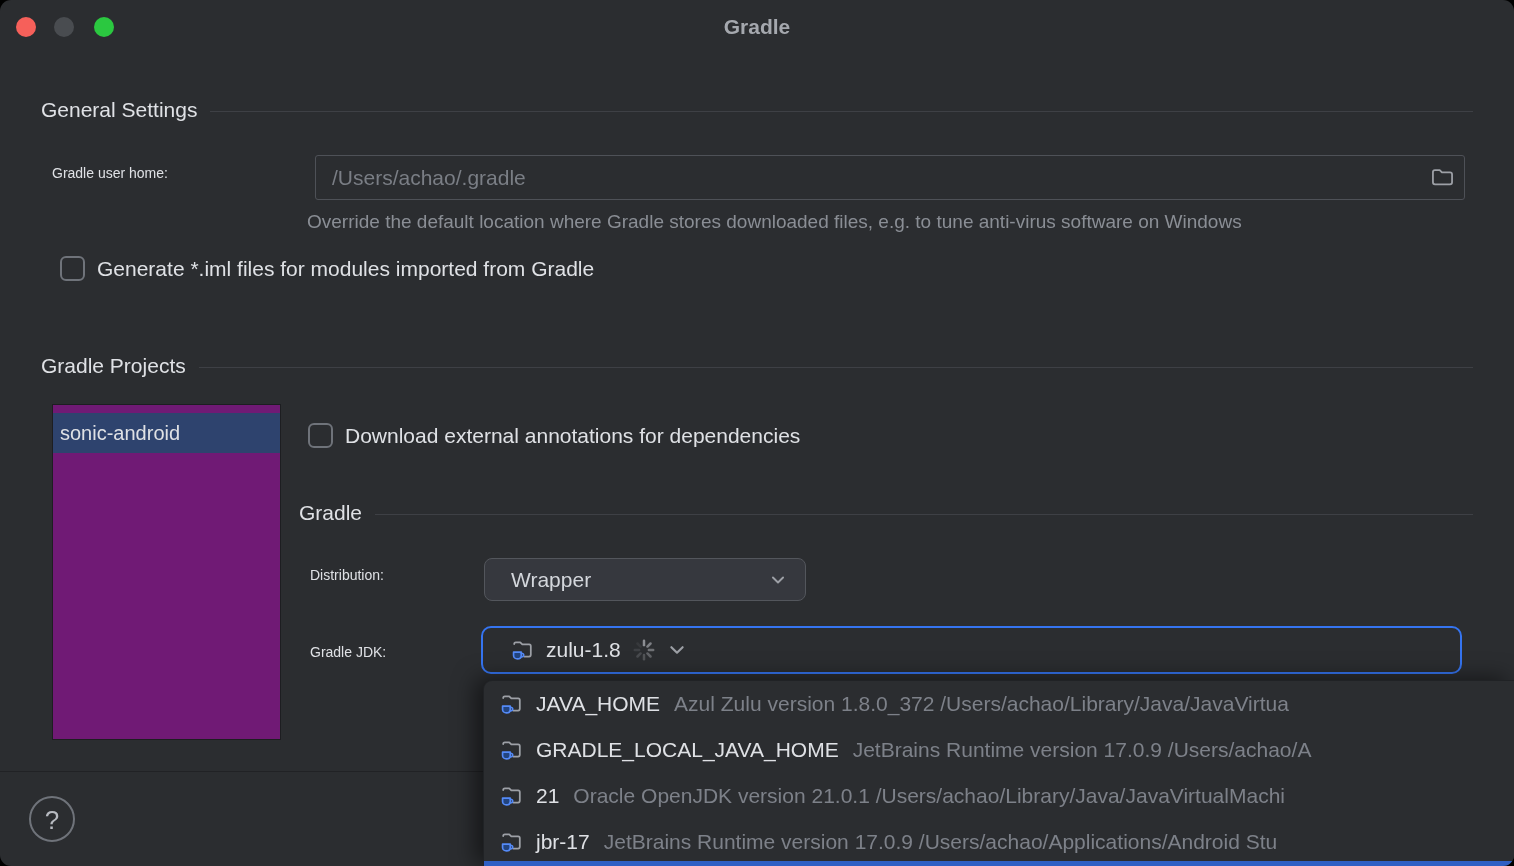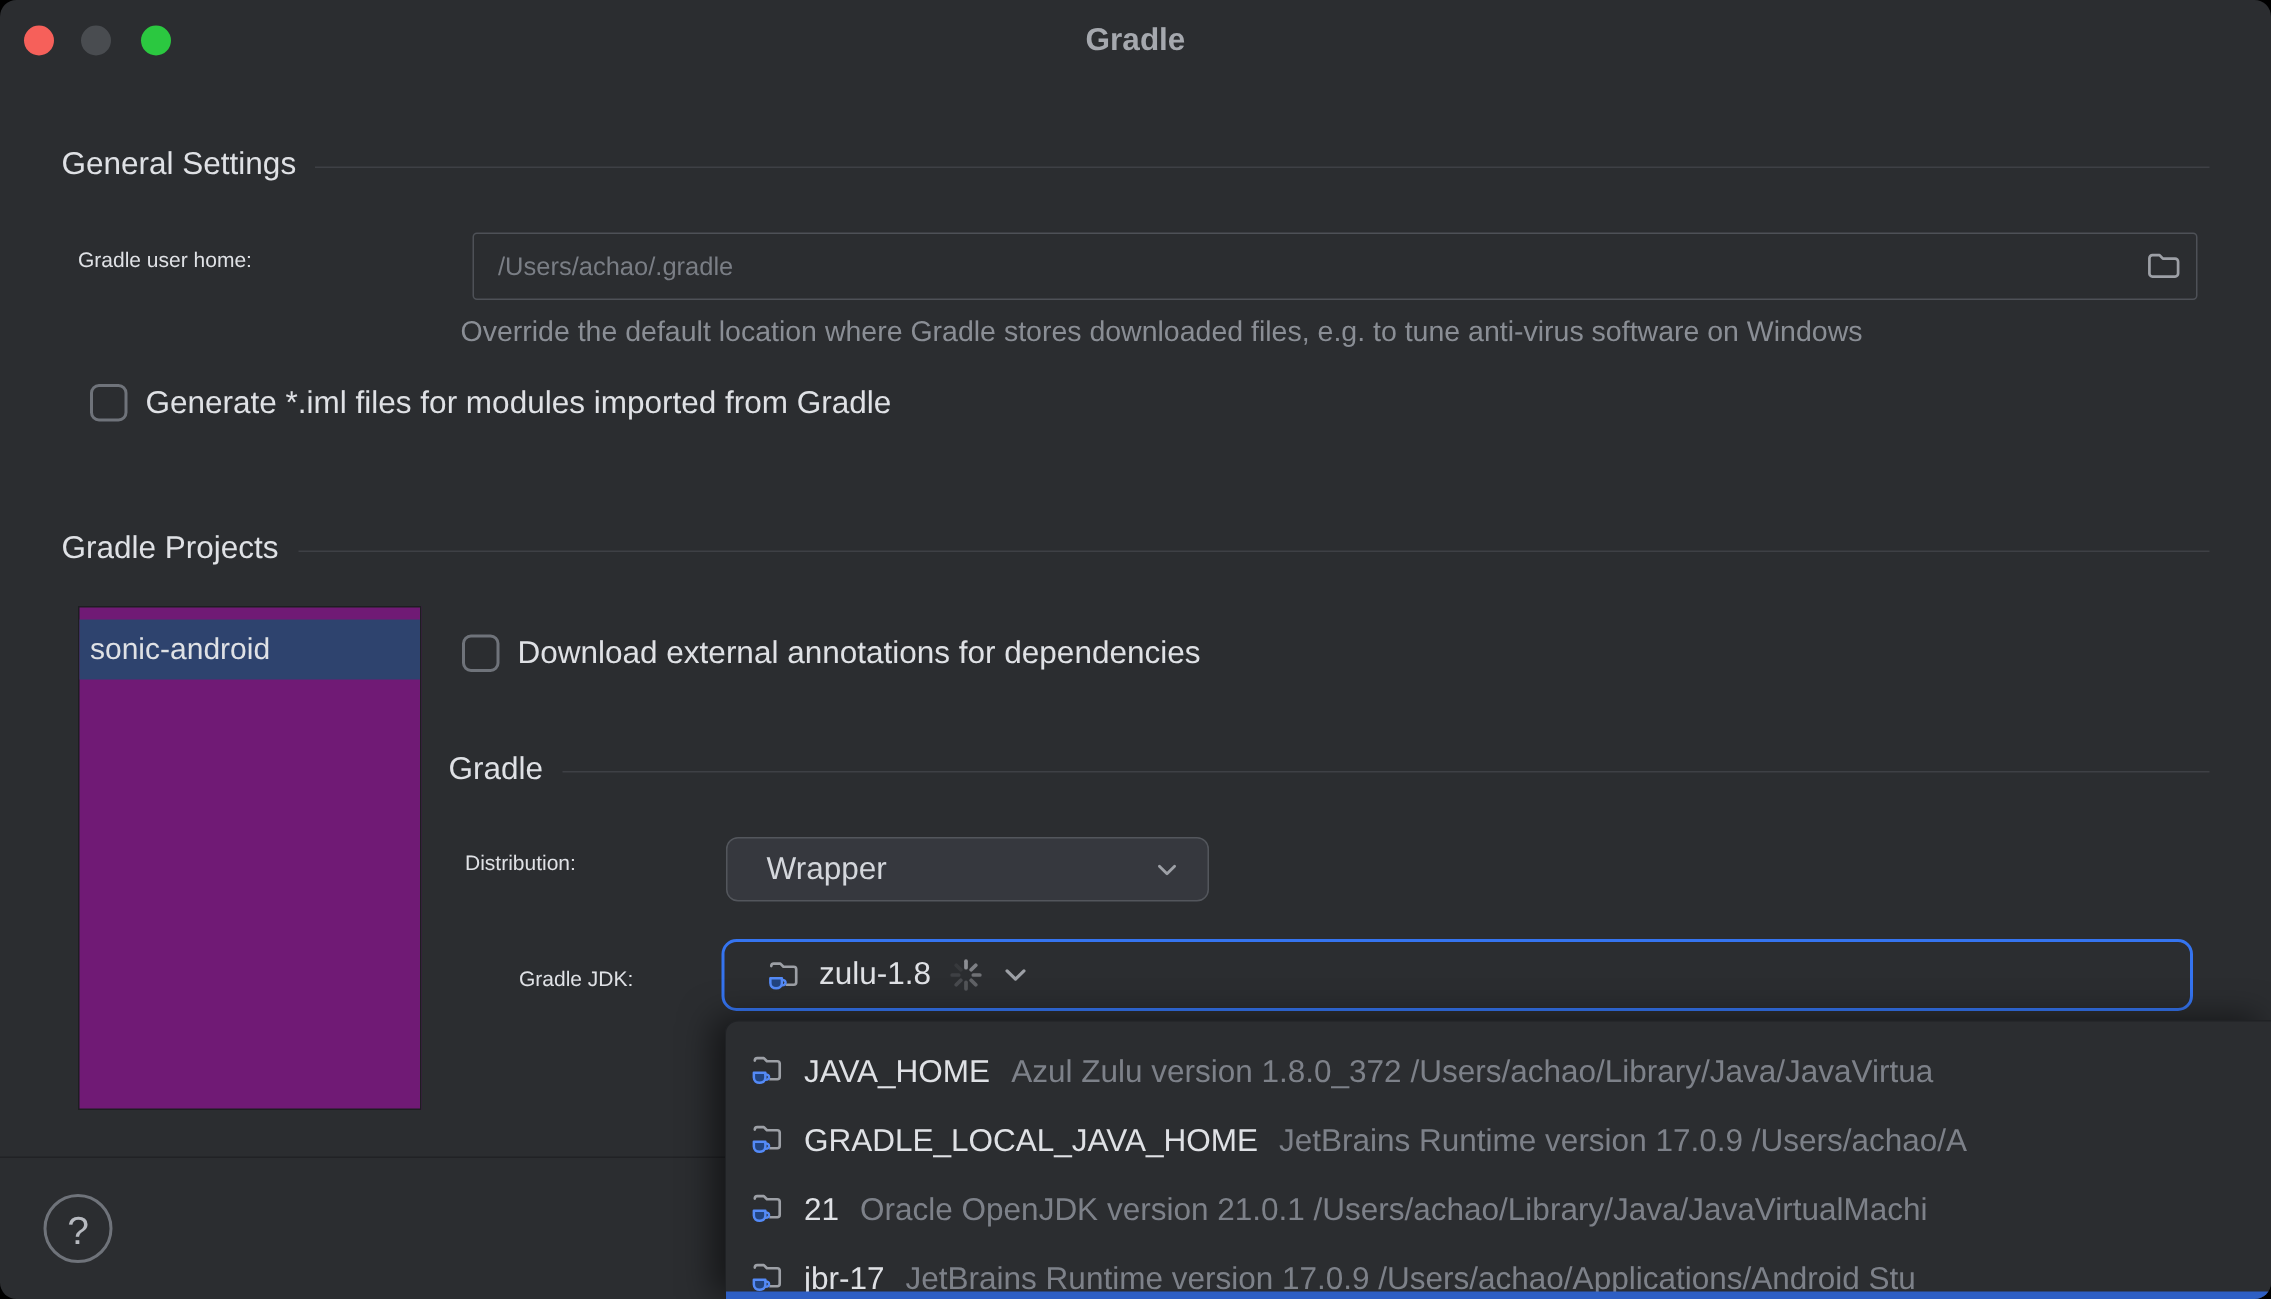--- a/index.html
+++ b/index.html
@@ -21,21 +21,21 @@
   .sec-header .txt{font-size:21px;color:#DFE1E5;white-space:nowrap;}
   .sec-header .rule{flex:1;height:1px;background:#3E4045;margin-top:2px;}
 
   .label{position:absolute;font-size:14px;color:#DFE1E5;white-space:nowrap;}
   .helptext{position:absolute;font-size:19px;color:#8A8E95;white-space:nowrap;}
 
   
   .field{position:absolute;left:315px;top:155px;width:1150px;height:45px;border:1px solid #4E5157;
     border-radius:3px;box-sizing:border-box;display:flex;align-items:center;}
   .field input{flex:1;background:transparent;border:none;outline:none;color:#DFE1E5;
-    font-size:17px;padding:0 0 0 16px;font-family:inherit;}
+    font-size:21px;padding:0 0 0 16px;font-family:inherit;}
   .field input::placeholder{color:#7A7E85;opacity:1;}
   .field .browse{width:40px;height:40px;display:flex;align-items:center;justify-content:center;
     background:transparent;border:none;cursor:pointer;margin-right:2px;}
 
   
   .checkbox{position:absolute;width:25px;height:25px;border:2px solid #6F737A;border-radius:6px;
     box-sizing:border-box;background:transparent;}
   .cb-label{position:absolute;font-size:21px;color:#DFE1E5;line-height:25px;white-space:nowrap;}
 
   
@@ -53,21 +53,21 @@
     border:2px solid #3574F0;border-radius:10px;padding:0 14px 0 26px;gap:10px;}
   .combo .name{font-size:21px;color:#DFE1E5;white-space:nowrap;}
   .combo .desc{flex:1;font-size:21px;color:#73777E;white-space:nowrap;overflow:hidden;}
   .chev{flex:none;display:flex;align-items:center;}
   .spin{flex:none;width:26px;height:26px;}
 
   
   .popup{position:absolute;left:483px;top:680px;width:1031px;height:186px;background:#2B2D30;
     border-top-left-radius:9px;box-shadow:-8px -2px 22px rgba(0,0,0,0.5);z-index:10;overflow:hidden;
     border-top:1px solid #202225;border-left:1px solid #202225;box-sizing:border-box;}
-  .popup-row{height:46px;display:flex;align-items:flex-end;padding-left:14px;gap:11px;
+  .popup-row{height:46px;display:flex;align-items:center;padding-left:14px;gap:11px;
     white-space:nowrap;overflow:hidden;cursor:pointer;}
   .popup-row .name{font-size:21px;color:#DFE1E5;}
   .popup-row .desc{font-size:21px;color:#7D8189;margin-left:3px;}
   .popup-sel{position:absolute;left:0;right:0;top:180px;height:6px;background:#2E5FC4;}
 
   
   .footer-rule{position:absolute;left:0;right:0;top:771px;height:1px;background:#212225;}
   .help-btn{position:absolute;left:29px;top:796px;width:46px;height:46px;border-radius:50%;
     border:2px solid #6F737A;box-sizing:border-box;background:transparent;color:#B7BAC0;
     font-size:26px;line-height:42px;text-align:center;cursor:pointer;font-family:inherit;}
@@ -128,21 +128,21 @@
     <div class="label" style="left:310px;top:567px;">Distribution:</div>
     <div class="combo plain">
       <span class="val">Wrapper</span>
       <span class="chev">
         <svg width="18" height="18" viewBox="0 0 16 16">
           <path d="M3.5 5.8 8 10.2l4.5-4.4" fill="none" stroke="#9DA0A6" stroke-width="1.7" stroke-linecap="round" stroke-linejoin="round"></path>
         </svg>
       </span>
     </div>
 
-    <div class="label" style="left:310px;top:644px;margin-left:36px;">Gradle JDK:</div>
+    <div class="label" style="left:310px;top:644px;">Gradle JDK:</div>
     <div class="combo focused">
       <span>
         <svg width="27" height="27" viewBox="0 0 26 26">
           <path d="M5 6.8c0-.9.7-1.6 1.6-1.6h4.2l2 2h6.6c.9 0 1.6.7 1.6 1.6v8.4c0 .9-.7 1.6-1.6 1.6h-7.2" fill="none" stroke="#9DA0A6" stroke-width="1.7" stroke-linejoin="round" stroke-linecap="round"></path>
           <circle cx="8.2" cy="17.6" r="6.4" fill="#2B2D30"></circle>
           <path d="M4.4 14.6h7.4v3.1c0 2.1-1.7 3.4-3.7 3.4s-3.7-1.3-3.7-3.4z" fill="#22447F" stroke="#548AF7" stroke-width="1.6" stroke-linejoin="round"></path>
           <path d="M11.8 15.6c1.6 0 2.4.8 2.4 1.8s-.8 1.8-2.4 1.8" fill="none" stroke="#548AF7" stroke-width="1.5" stroke-linecap="round"></path>
         </svg>
       </span>
       <span class="name">zulu-1.8</span>

